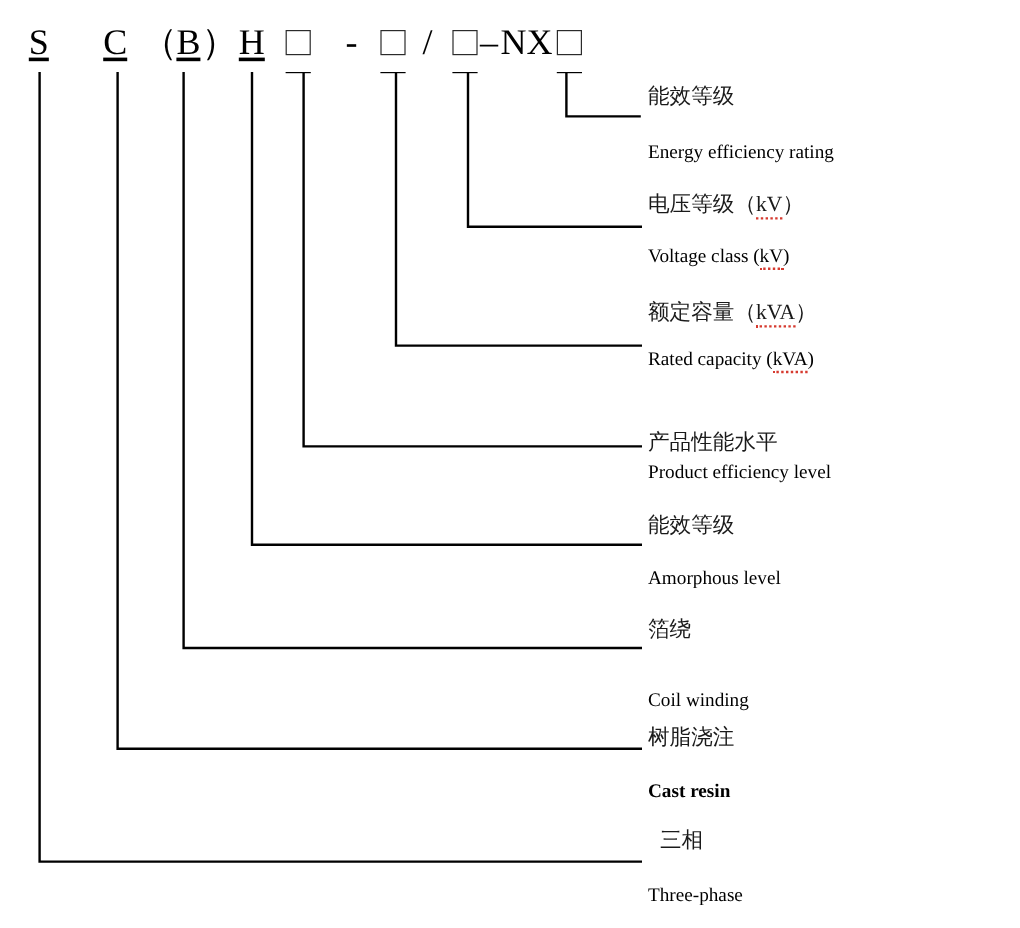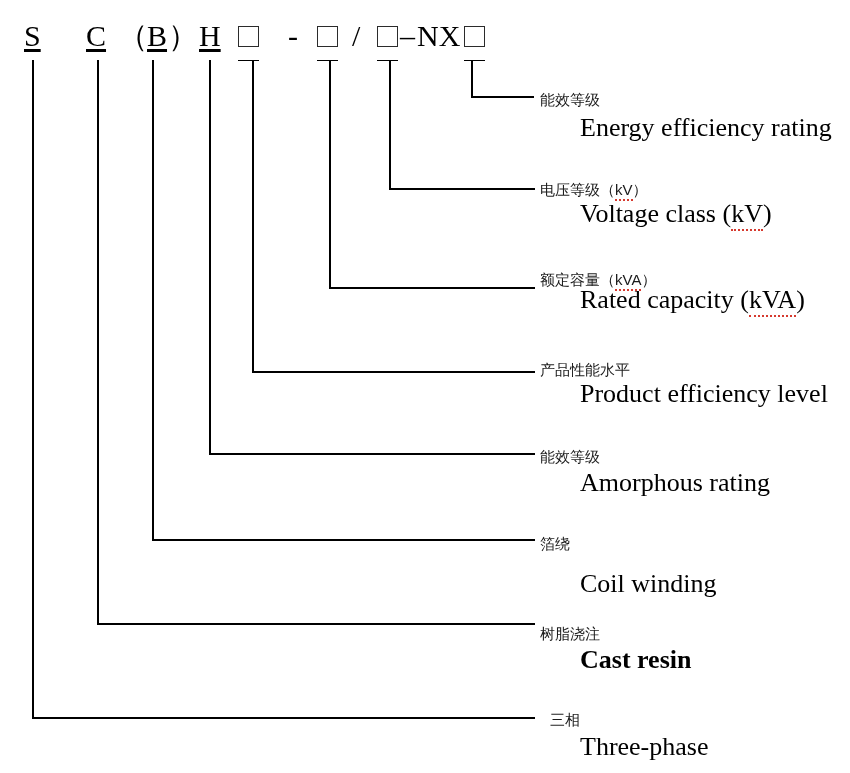--- a/index.html
+++ b/index.html
@@ -26,26 +26,26 @@
   .ulbox{
     display:inline-block;border-bottom:1.6px solid #000;padding-bottom:2px;
   }
 
   
   .label{
     position:absolute;left:540px;
     font-size:21px;line-height:24px;white-space:nowrap;
   }
   .label.cn{
-    font-family:Liberation Sans, sans-serif;
-    font-size:15px;color:#1a1a1a;margin-top:20px;
+    font-family:Liberation Serif, serif;
+    font-size:18px;color:#1a1a1a;
   }
   .label.en{
     font-family:"Liberation Serif","DejaVu Serif",serif;
-    font-size:26px;color:#000;margin-left:40px;
+    font-size:16px;color:#000;
   }
   .sp{
     border-bottom:2px dotted #d63a2f;
     padding-bottom:1px;
   }
 </style>
 </head>
 <body>
 
 <div id="diagram">
@@ -94,24 +94,24 @@
       </g>
     </svg>
 
   <div id="label-layer">
       <div class="label cn" style="top: 68px;">能效等级</div>
       <div class="label en" style="top: 116px;">Energy efficiency rating</div>
       <div class="label cn" style="top: 158px; text-align: center;">电压等级（<span class="sp">kV</span>）</div>
       <div class="label en" style="top: 202px;">Voltage class (<span class="sp">kV</span>)</div>
       <div class="label cn" style="top: 248px;">额定容量（<span class="sp">kVA</span>）</div>
       <div class="label en" style="top: 288px;">Rated capacity (<span class="sp">kVA</span>)</div>
-      <div class="label cn" style="top: 338px;">产品性能水平</div>
+      <div class="label cn" style="top: 356px;">产品性能水平</div>
       <div class="label en" style="top: 382px;">Product efficiency level</div>
       <div class="label cn" style="top: 425px;">能效等级</div>
-      <div class="label en" style="top: 471px;">Amorphous rating</div>
+      <div class="label en" style="top: 471px;">Amorphous level</div>
       <div class="label cn" style="top: 512px;">箔绕</div>
       <div class="label en" style="top: 572px;">Coil winding</div>
       <div class="label cn" style="top: 602px;">树脂浇注</div>
       <div class="label en" style="top: 648px; font-weight: bold;">Cast resin</div>
       <div class="label cn" style="top: 688px; left: 550px;">三相</div>
       <div class="label en" style="top: 735px;">Three-phase</div>
     </div>
 
 </div>
 

